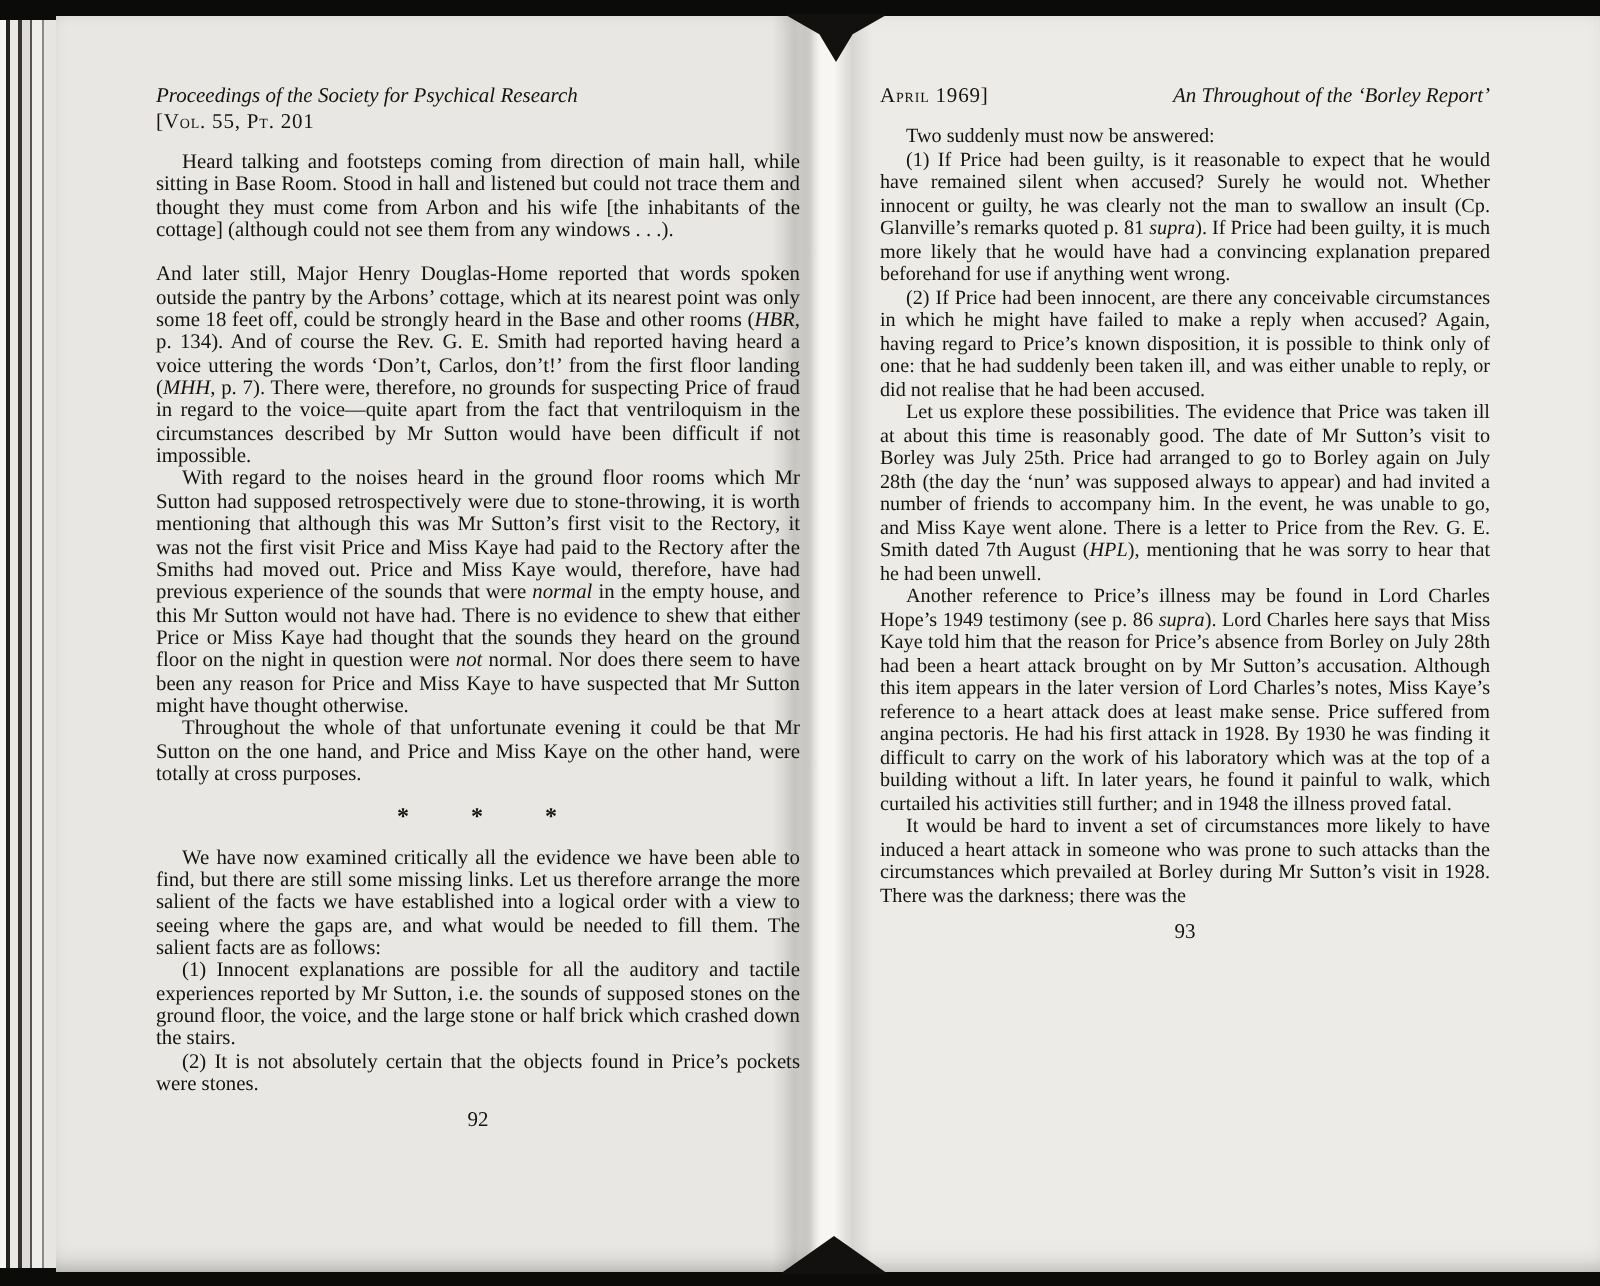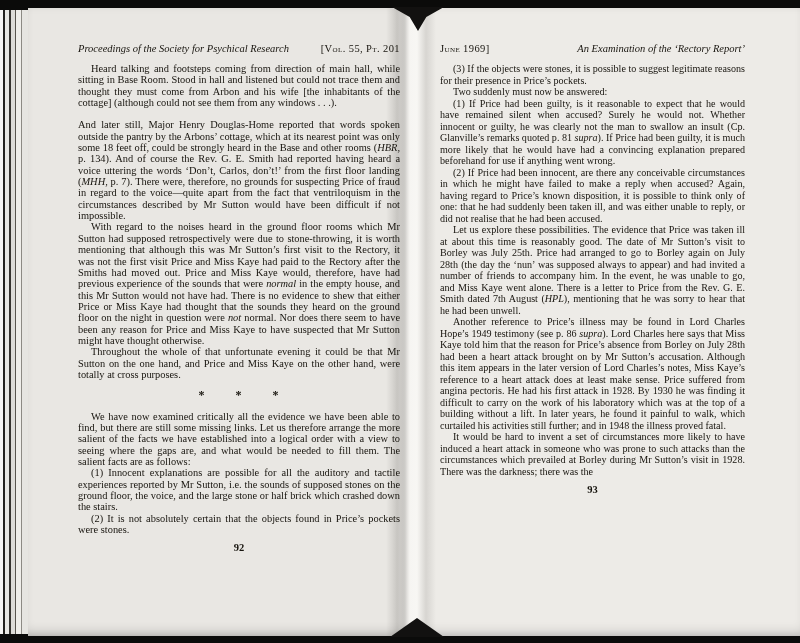--- a/index.html
+++ b/index.html
@@ -28,35 +28,35 @@
   }
   .page-right{
     left:405px;width:395px;background:#edebe7;
     padding:34px 0 0 35px;
     box-shadow:inset 8px 0 14px -8px rgba(0,0,0,.28), inset 0 -9px 14px -9px rgba(0,0,0,.28);
   }
   .running-head{
     display:flex;justify-content:space-between;align-items:baseline;
     font-size:10.5px;line-height:13px;margin-bottom:8px;white-space:nowrap;
   }
-  .page-left .running-head{width:322px;}
+  .page-left .running-head{width:322px;flex-direction:column;}
   .page-right .running-head{width:305px;}
   .rh-italic{font-style:italic;}
   .rh-caps{font-variant:small-caps;letter-spacing:.4px;}
   .body{text-align:justify;}
   .page-left .body{width:322px;font-size:10.4px;line-height:11.35px;}
   .page-right .body{width:305px;font-size:10.1px;line-height:11.5px;}
   .para{margin:0;text-indent:13px;}
   .para.flush{text-indent:0;}
   .para.gap{margin-top:11px;}
   .para.sep{
     text-indent:0;text-align:center;margin:10px 0 9px;
     font-size:12px;font-weight:bold;word-spacing:26px;letter-spacing:1px;
   }
-  .folio{text-align:center;font-size:10.5px;margin-top:7px;font-weight:bold;}
+  .folio{text-align:center;font-size:10.5px;margin-top:7px;}
   .page-left .folio{width:322px;}
   .page-right .folio{width:305px;}
   
   .gutter{
     position:absolute;left:386px;top:0;bottom:0;width:50px;z-index:2;pointer-events:none;
     background:linear-gradient(90deg,
       rgba(20,18,14,0) 0%, rgba(20,18,14,.14) 22%, rgba(20,18,14,.05) 34%,
       rgba(250,249,246,.85) 48%, rgba(250,249,246,.85) 62%,
       rgba(20,18,14,.10) 80%, rgba(20,18,14,0) 100%);
   }
@@ -91,25 +91,24 @@
           <p class="para sep"><span>* * *</span></p>
           <p class="para"><span>We have now examined critically all the evidence we have been able to find, but there are still some missing links.  Let us therefore arrange the more salient of the facts we have established into a logical order with a view to seeing where the gaps are, and what would be needed to fill them.  The salient facts are as follows:</span></p>
           <p class="para"><span>(1) Innocent explanations are possible for all the auditory and tactile experiences reported by Mr Sutton, i.e. the sounds of supposed stones on the ground floor, the voice, and the large stone or half brick which crashed down the stairs.</span></p>
           <p class="para"><span>(2) It is not absolutely certain that the objects found in Price’s pockets were stones.</span></p>
         </div>
       <div class="folio">92</div>
     </div>
 
     <div class="page page-right">
       <div class="running-head">
-        <span class="rh-caps">June 1969]</span>
-        <span class="rh-italic">An Examination of the ‘Rectory Report’</span>
+        <span class="rh-caps">April 1969]</span>
+        <span class="rh-italic">An Throughout of the ‘Borley Report’</span>
       </div>
       <div class="body">
-          <p class="para"><span>(3) If the objects were stones, it is possible to suggest legitimate reasons for their presence in Price’s pockets.</span></p>
           <p class="para"><span>Two suddenly must now be answered:</span></p>
           <p class="para"><span>(1) If Price had been guilty, is it reasonable to expect that he would have remained silent when accused?  Surely he would not. Whether innocent or guilty, he was clearly not the man to swallow an insult (Cp. Glanville’s remarks quoted p. 81 </span><i>supra</i><span>).  If Price had been guilty, it is much more likely that he would have had a convincing explanation prepared beforehand for use if anything went wrong.</span></p>
           <p class="para"><span>(2) If Price had been innocent, are there any conceivable circumstances in which he might have failed to make a reply when accused?  Again, having regard to Price’s known disposition, it is possible to think only of one:  that he had suddenly been taken ill, and was either unable to reply, or did not realise that he had been accused.</span></p>
           <p class="para"><span>Let us explore these possibilities.  The evidence that Price was taken ill at about this time is reasonably good.  The date of Mr Sutton’s visit to Borley was July 25th.  Price had arranged to go to Borley again on July 28th (the day the ‘nun’ was supposed always to appear) and had invited a number of friends to accompany him. In the event, he was unable to go, and Miss Kaye went alone. There is a letter to Price from the Rev. G. E. Smith dated 7th August (</span><i>HPL</i><span>), mentioning that he was sorry to hear that he had been unwell.</span></p>
           <p class="para"><span>Another reference to Price’s illness may be found in Lord Charles Hope’s 1949 testimony (see p. 86 </span><i>supra</i><span>).  Lord Charles here says that Miss Kaye told him that the reason for Price’s absence from Borley on July 28th had been a heart attack brought on by Mr Sutton’s accusation.  Although this item appears in the later version of Lord Charles’s notes, Miss Kaye’s reference to a heart attack does at least make sense.  Price suffered from angina pectoris.  He had his first attack in 1928.  By 1930 he was finding it difficult to carry on the work of his laboratory which was at the top of a building without a lift.  In later years, he found it painful to walk, which curtailed his activities still further;  and in 1948 the illness proved fatal.</span></p>
           <p class="para"><span>It would be hard to invent a set of circumstances more likely to have induced a heart attack in someone who was prone to such attacks than the circumstances which prevailed at Borley during Mr Sutton’s visit in 1928.  There was the darkness;  there was the</span></p>
         </div>
       <div class="folio">93</div>
     </div>
 

